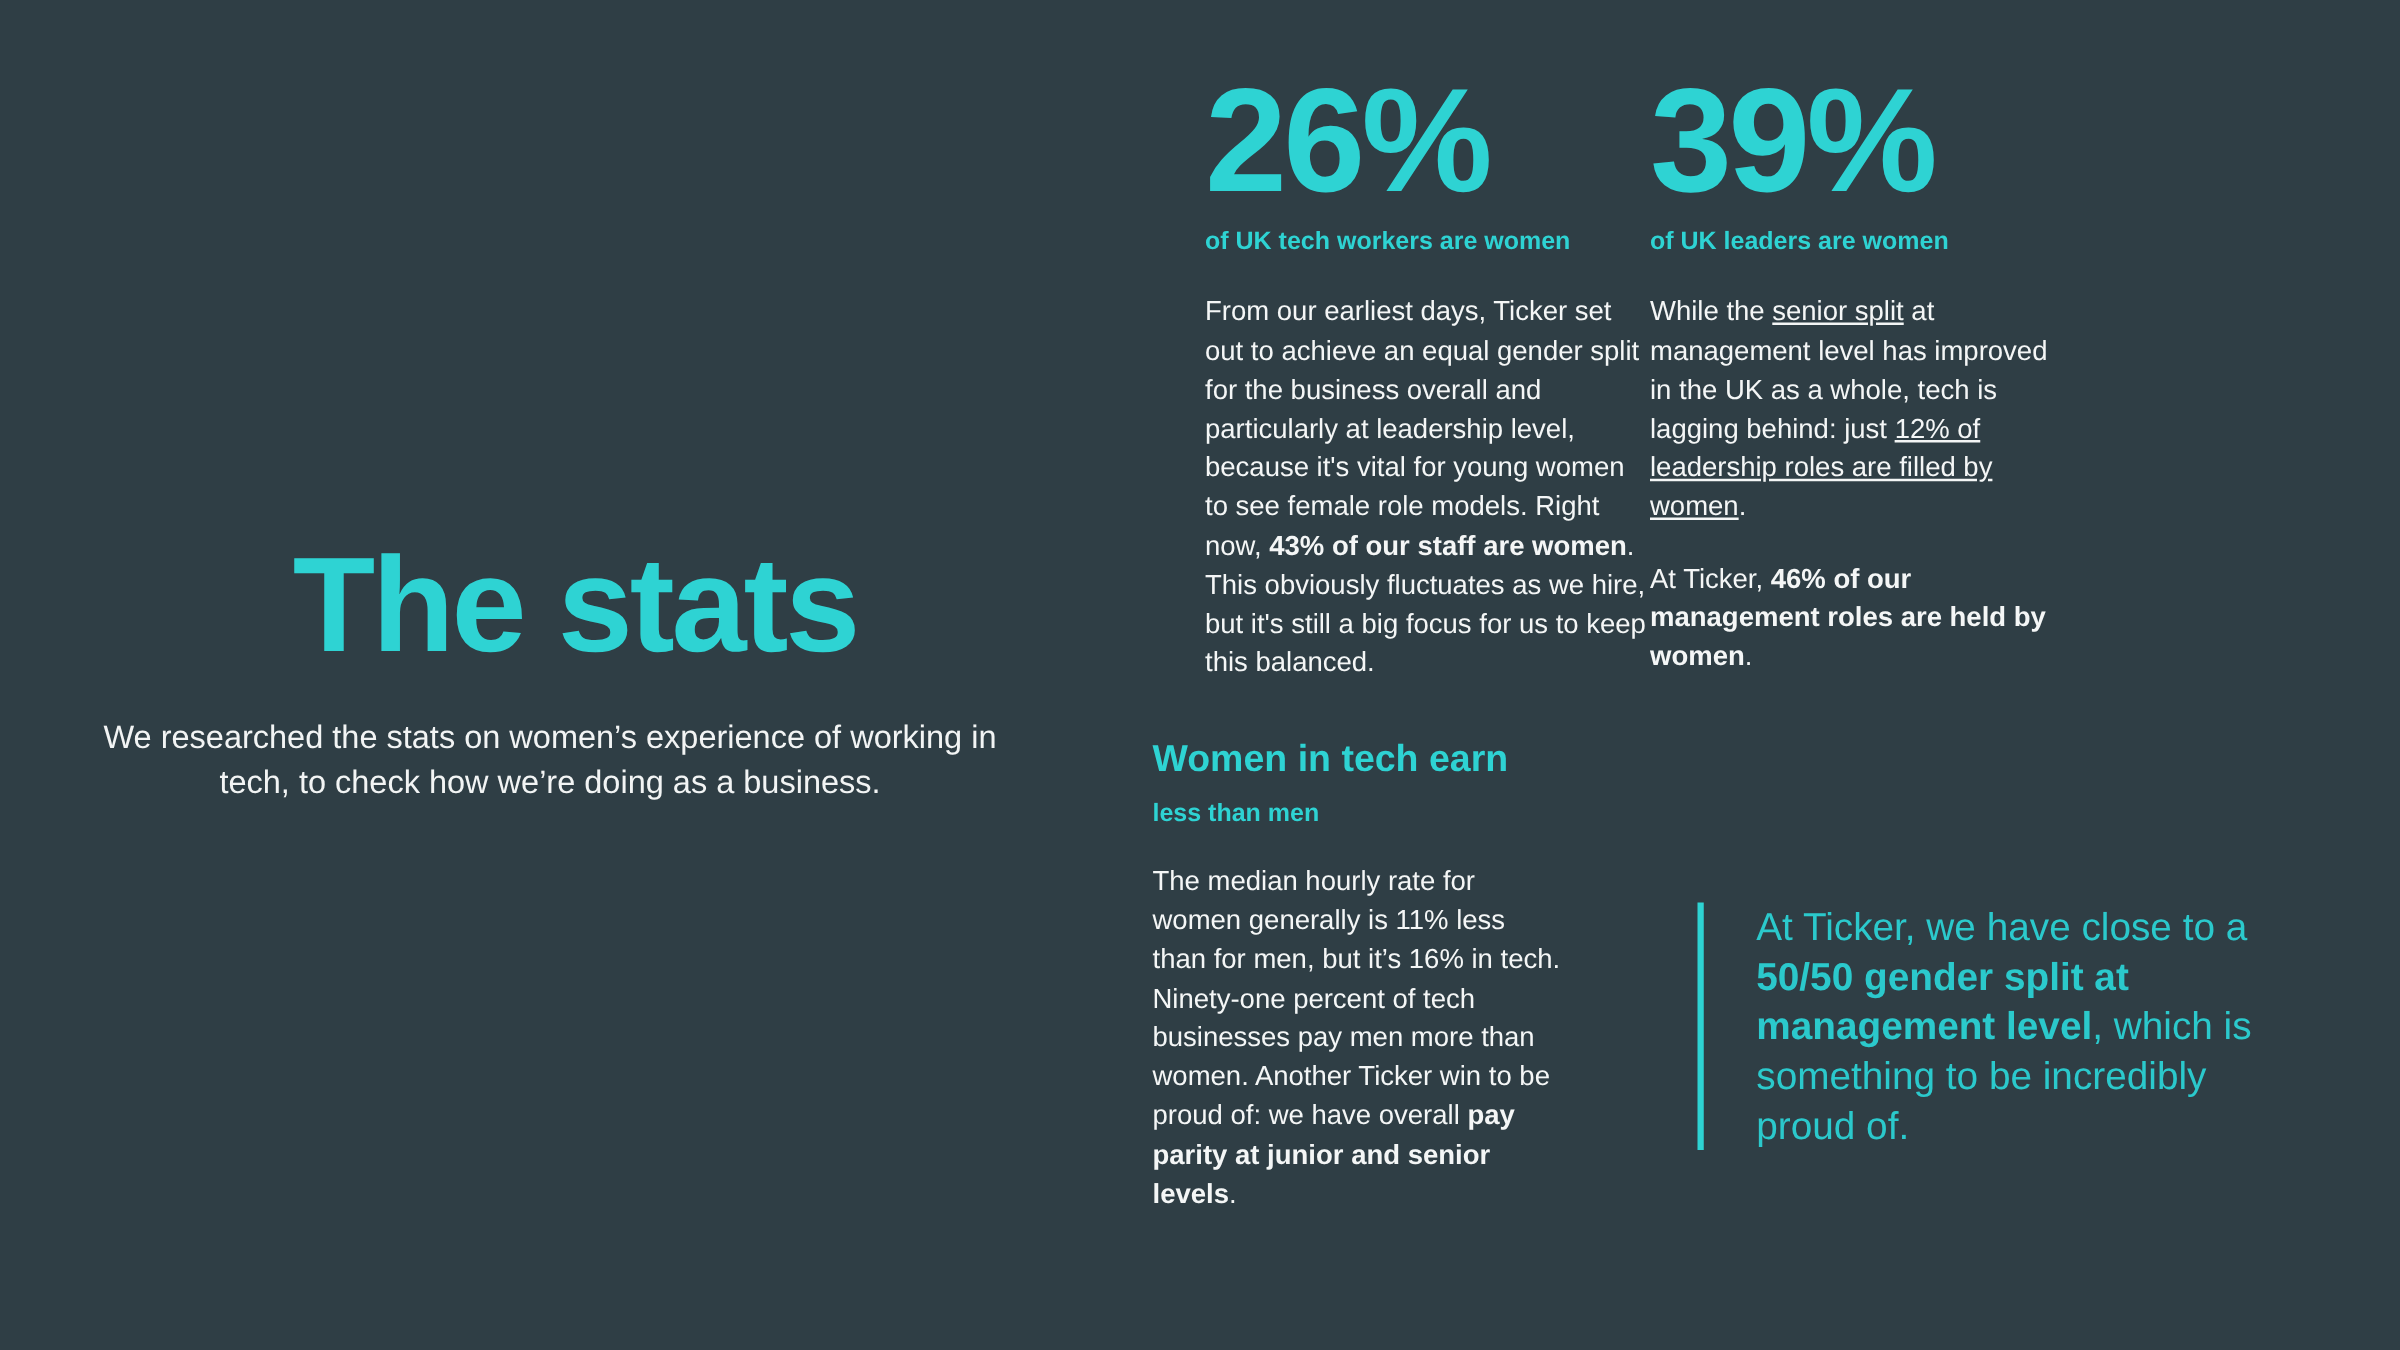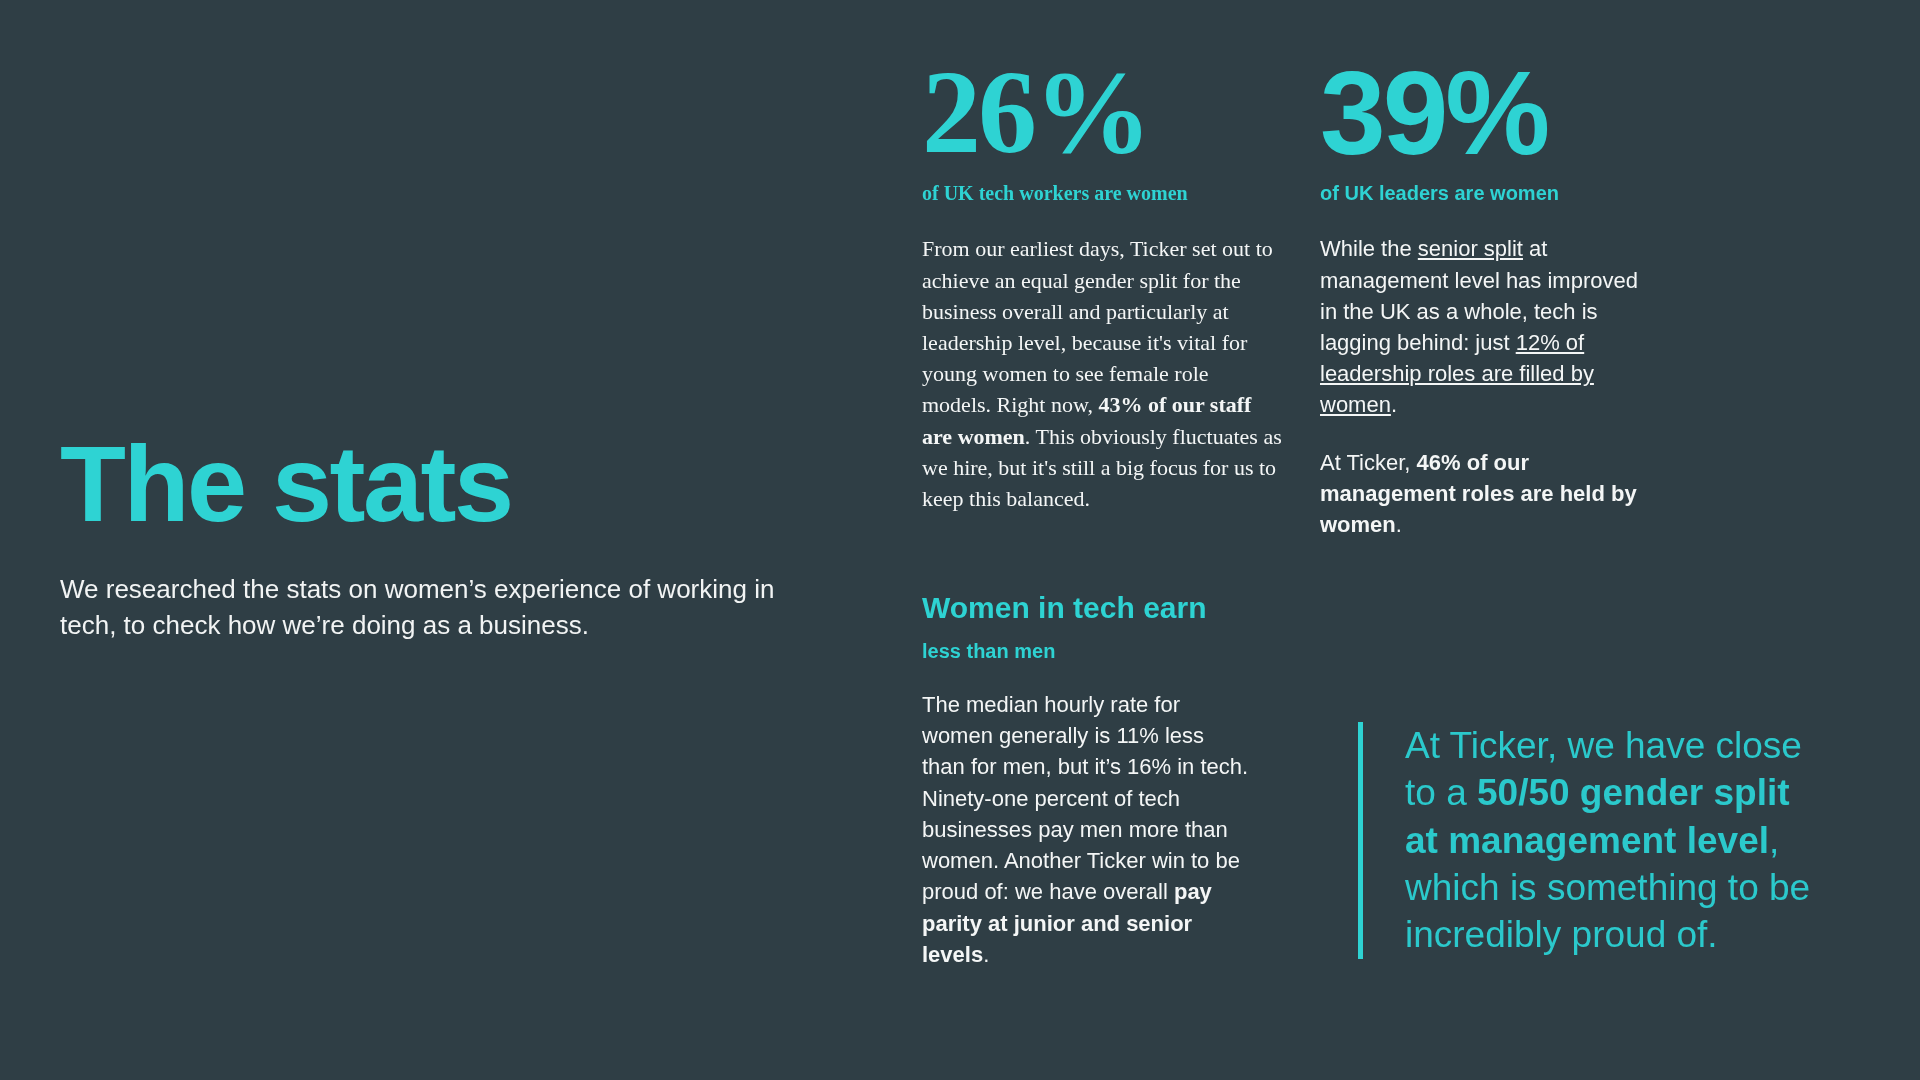--- a/index.html
+++ b/index.html
@@ -19,23 +19,24 @@
 
   .slide {
     position: relative;
     width: 1920px;
     height: 1080px;
   }
 
   
   .left-col {
     position: absolute;
-    left: 60px;
+    left: 75px;
     top: 430px;
     width: 770px;
+    text-align: center;
   }
   .page-title {
     margin: 0;
     font-size: 108px;
     line-height: 1.0;
     font-weight: 700;
     letter-spacing: -2.5px;
     color: #2ed3d3;
   }
   .lede {
@@ -45,21 +46,21 @@
     font-weight: 400;
     color: #f2f4f4;
     max-width: 730px;
   }
 
   
   .stat-block {
     position: absolute;
     width: 360px;
   }
-  .stat-26 { left: 922px; top: 58px; font-family: Liberation Serif, serif; }
+  .stat-26 { left: 964px; top: 58px; }
   .stat-39 { left: 1320px; top: 58px; }
   .stat-16 { left: 922px; top: 590px; }
 
   .stat-eyebrow {
     margin: 0 0 2px 0;
     font-size: 30px;
     line-height: 1.22;
     font-weight: 700;
     color: #2ed3d3;
   }
@@ -105,21 +106,21 @@
     position: absolute;
     left: 1358px;
     top: 722px;
     width: 460px;
     padding-left: 42px;
     border-left: 5px solid #2ed3d3;
     box-sizing: border-box;
   }
   .pullquote-text {
     margin: 0;
-    font-size: 37px;
+    font-size: 31px;
     line-height: 1.28;
     font-weight: 400;
     color: #2bc9cc;
   }
   .pullquote-text b { font-weight: 700; }
 </style>
 </head>
 <body>
 
 <div class="slide">

